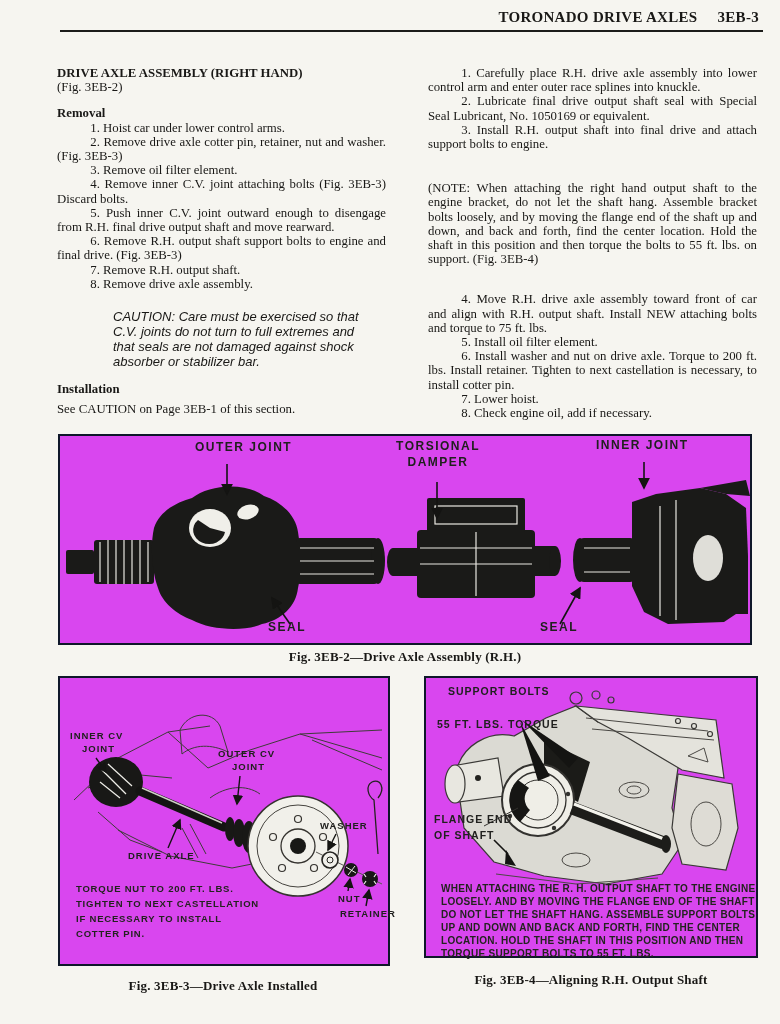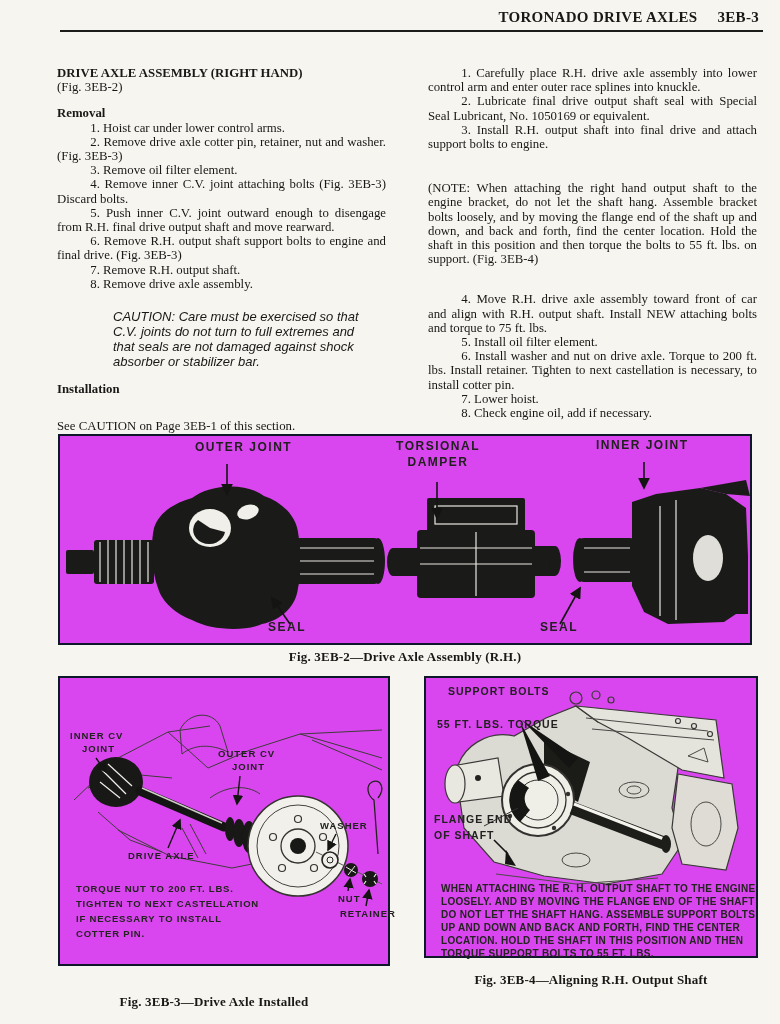--- a/index.html
+++ b/index.html
@@ -31,21 +31,21 @@
   .sec-title { text-align:left; }
   .removal-h { margin-top:12px; text-align:left; }
   p.step { text-indent:2.6em; }
   .caution {
     margin:18px 0 0 56px; width:256px;
     font-family:"Liberation Sans", sans-serif;
     font-style:italic; font-size:13px; line-height:15px;
     text-align:left;
   }
   .install-h { margin-top:13px; text-align:left; }
-  .see-caution { margin-top:23px; text-align:left; }
+  .see-caution { margin-top:6px; text-align:left; }
   .note-block { margin-top:30px; }
   .steps2 { margin-top:26px; }
 
   
   .figbox {
     position:absolute; border:2px solid #0f172a; background:#d946ef;font-weight:bold;
   }
   .fig2 { left:58px;  top:434px; width:694px; height:211px; }
   .fig3 { left:58px;  top:676px; width:332px; height:290px; }
   .fig4 { left:424px; top:676px; width:334px; height:282px; }
@@ -65,21 +65,21 @@
     color:#23231f; white-space:nowrap;
   }
   .fnote3 { left:16px; top:203px; font-size:9.5px; letter-spacing:.8px; line-height:15px; }
   .fnote4 { left:15px; top:204px; font-size:10px; letter-spacing:.3px; line-height:13px; }
 
   .fcap {
     position:absolute; text-align:center;
     font-size:13px; font-weight:bold; letter-spacing:.2px;
   }
   .cap2 { left:58px;  width:694px; top:649px; }
-  .cap3 { left:48px;  width:332px; top:978px;margin-top:16px; }
+  .cap3 { left:57px;  width:332px; top:978px; }
   .cap4 { left:424px; width:334px; top:972px; }
 </style>
 </head>
 <body>
 
 <div class="hdr">
   <span>TORONADO DRIVE AXLES</span><span class="pgnum">3EB-3</span>
 </div>
 <div class="hdr-rule"></div>
 

